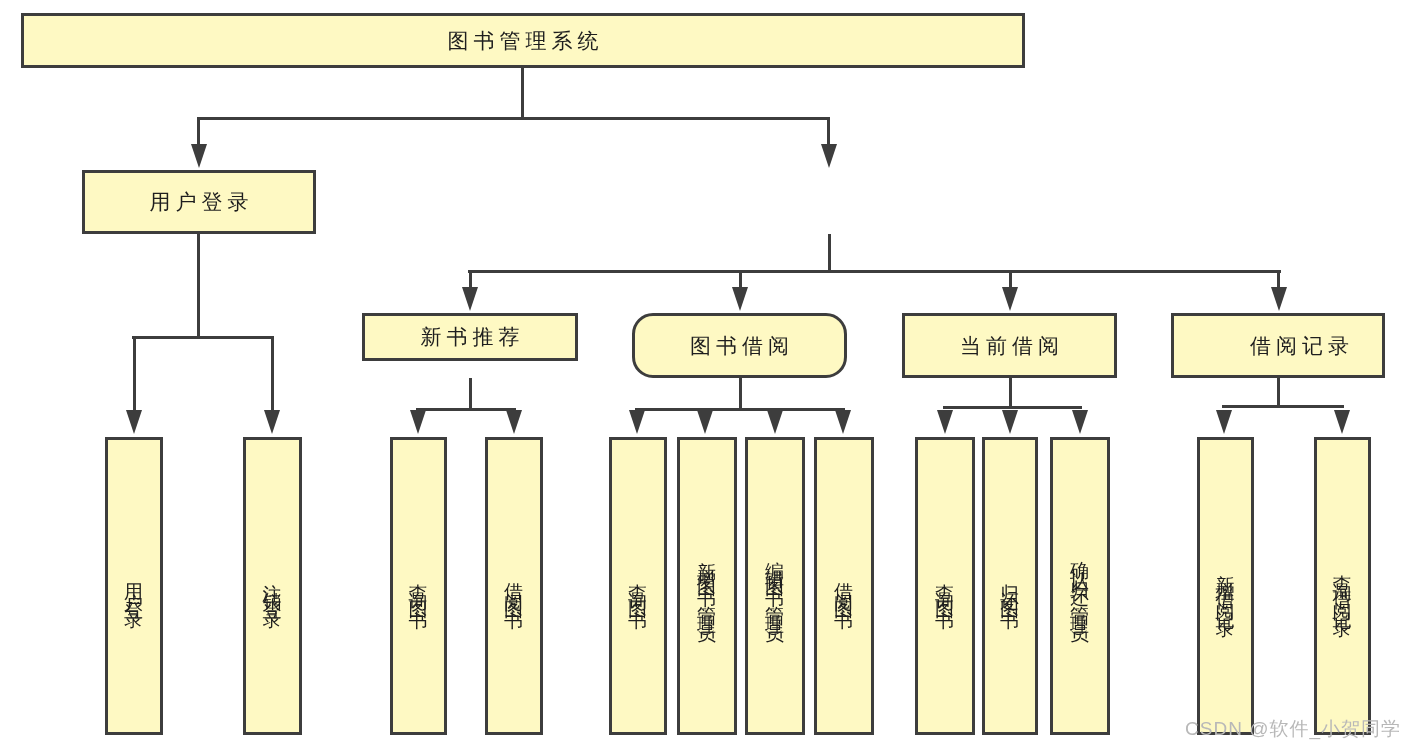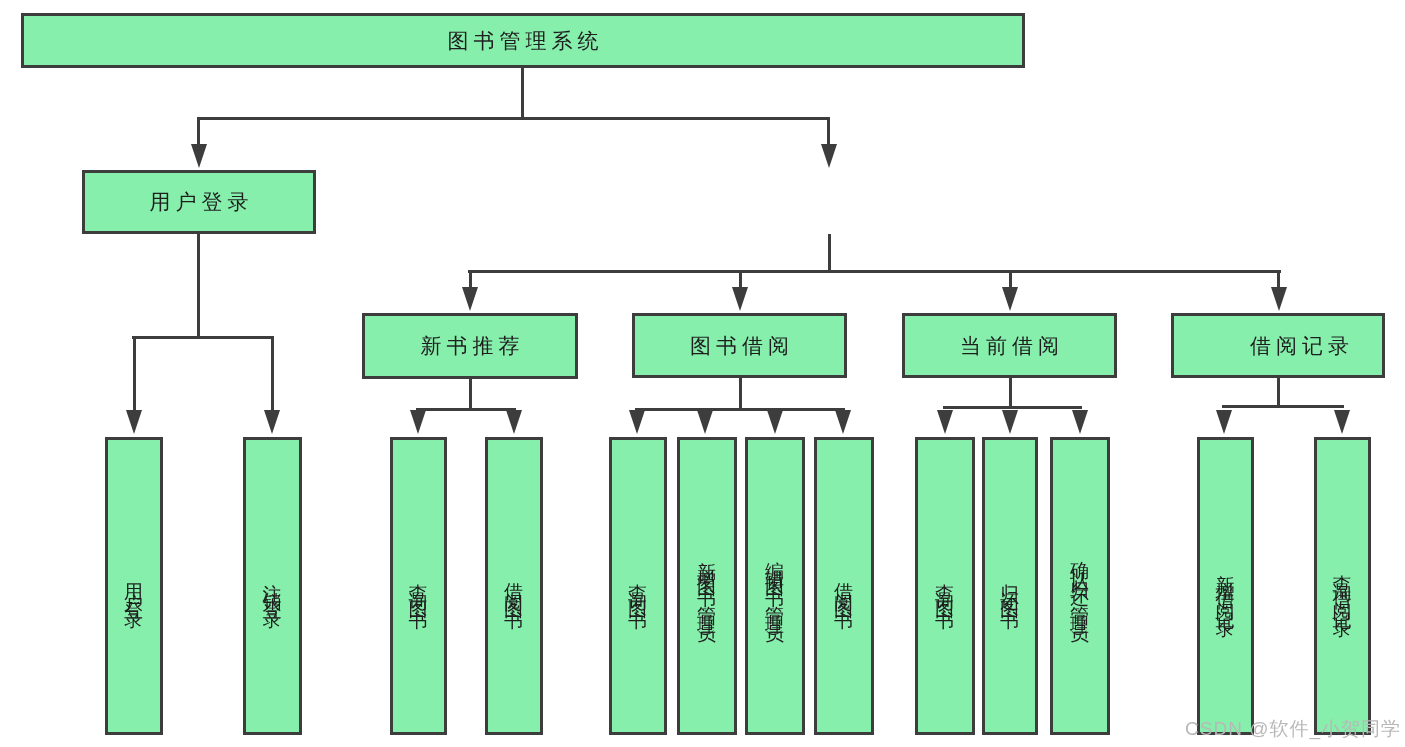--- a/index.html
+++ b/index.html
@@ -5,21 +5,21 @@
   html,body{margin:0;padding:0;background:#ffffff;}
   #canvas{
     position:relative;width:1405px;height:747px;background:var(--background,#fff);
     font-family:"Liberation Sans","DejaVu Sans",sans-serif;
     color:var(--text,#1e1e1e);
     overflow:hidden;
   }
   .box{
     position:absolute;
     border:3px solid var(--line,#3d3d3d);
-    background:#86efac;
+    background:#fef9c3;
     box-sizing:border-box;
     display:flex;align-items:center;justify-content:center;
   }
   .hbox span{
     font-size:21px;letter-spacing:5px;text-indent:5px;white-space:nowrap;
     color:var(--text,#1e1e1e);
   }
   .vbox span{
     writing-mode:vertical-rl;text-orientation:mixed;
     font-size:19px;letter-spacing:9px;line-height:1;white-space:nowrap;
@@ -69,24 +69,24 @@
   <div class="hline" style="left:468px;top:270px;width:813px;"></div>
   <div class="vline" style="left:469px;top:270px;height:20px;"></div>
   <div class="vline" style="left:739px;top:270px;height:20px;"></div>
   <div class="vline" style="left:1009px;top:270px;height:20px;"></div>
   <div class="vline" style="left:1277px;top:270px;height:20px;"></div>
   <div class="arrow" style="left:462px;top:287px;"></div>
   <div class="arrow" style="left:732px;top:287px;"></div>
   <div class="arrow" style="left:1002px;top:287px;"></div>
   <div class="arrow" style="left:1271px;top:287px;"></div>
 
-  <div class="box hbox" style="left:362px;top:313px;width:216px;height:66px;">
+  <div class="box hbox" style="left:362px;top:313px;width:216px;height:48px;">
     <span>新书推荐</span>
   </div>
-  <div class="box hbox" style="left:632px;top:313px;width:215px;height:65px;">
+  <div class="box hbox" style="left:632px;top:313px;width:215px;height:65px;border-radius:21px;">
     <span>图书借阅</span>
   </div>
   <div class="box hbox" style="left:902px;top:313px;width:215px;height:65px;text-align:right;">
     <span>当前借阅</span>
   </div>
   <div class="box hbox" style="left:1171px;top:313px;width:214px;height:65px;padding-left:43px;">
     <span>借阅记录</span>
   </div>
 
   <div class="vline" style="left:469px;top:378px;height:32px;"></div>

